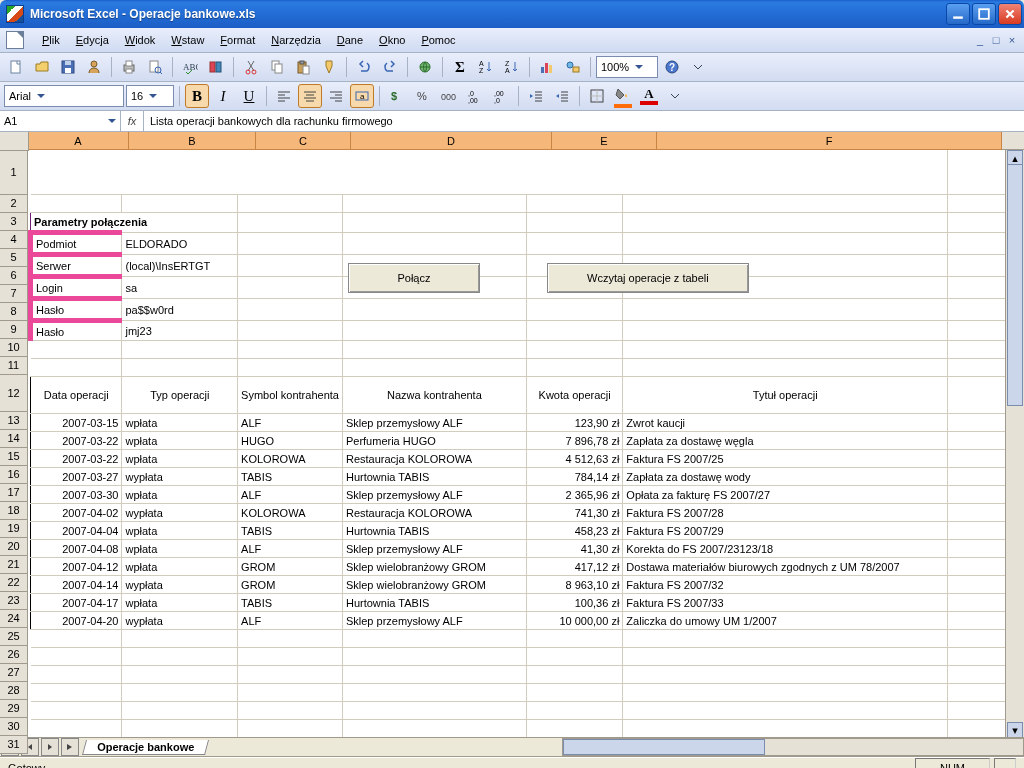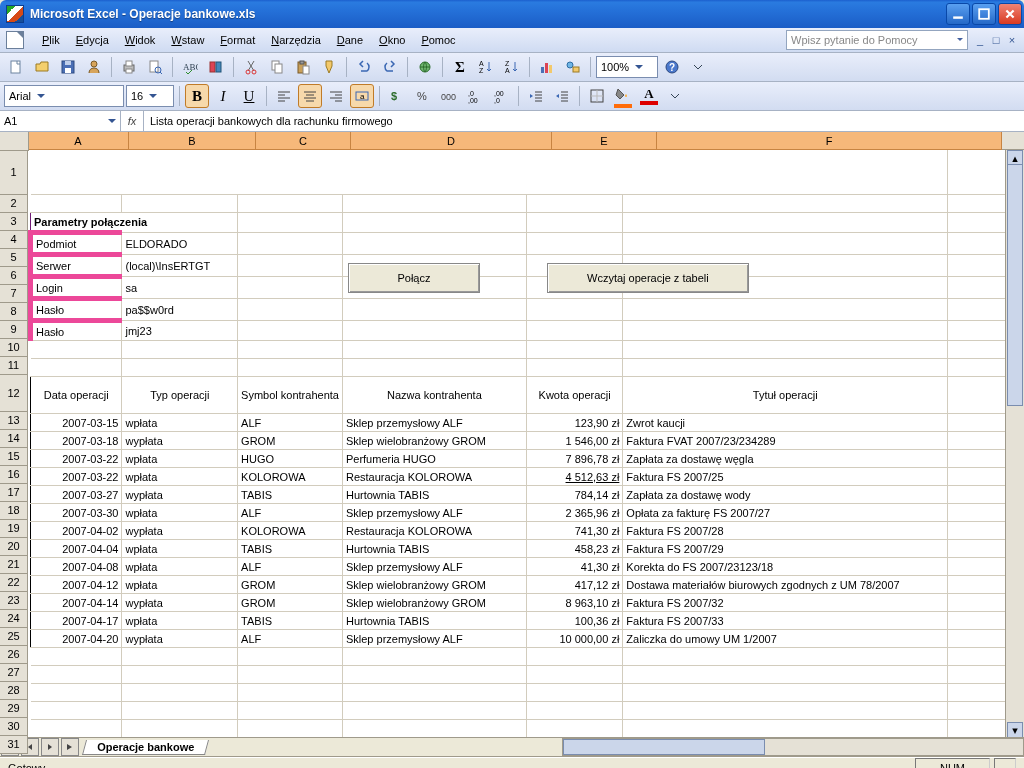--- a/index.html
+++ b/index.html
@@ -117,21 +117,20 @@
       <div class="menuitem"><u>E</u>dycja</div>
       <div class="menuitem"><u>W</u>idok</div>
       <div class="menuitem"><u>W</u>staw</div>
       <div class="menuitem"><u>F</u>ormat</div>
       <div class="menuitem"><u>N</u>arzędzia</div>
       <div class="menuitem"><u>D</u>ane</div>
       <div class="menuitem"><u>O</u>kno</div>
       <div class="menuitem"><u>P</u>omoc</div>
     </div>
   <div class="menuspacer"></div>
-  <div class="helpbox">Wpisz pytanie do Pomocy</div>
   <div class="menutail">
     <span>_</span>
     <span>□</span>
     <span>×</span>
   </div>
 </div>
 
 <div class="toolbar">
   <div class="tbtn">
       <svg viewBox="0 0 16 16">
@@ -548,43 +547,34 @@
             <tr>
               <td class="datacell right" style="height: 17px;">2007-03-15</td>
               <td class="datacell" style="height: 17px;">wpłata</td>
               <td class="datacell" style="height: 17px;">ALF</td>
               <td class="datacell" style="height: 17px;">Sklep przemysłowy ALF</td>
               <td class="datacell right" style="height: 17px;">123,90 zł</td>
               <td class="datacell" style="height: 17px;">Zwrot kaucji</td>
               <td style="height: 17px;"></td>
             </tr>
             <tr>
-              <td class="datacell right" style="height: 17px;">2007-03-18</td>
-              <td class="datacell" style="height: 17px;">wypłata</td>
-              <td class="datacell" style="height: 17px;">GROM</td>
-              <td class="datacell" style="height: 17px;">Sklep wielobranżowy GROM</td>
-              <td class="datacell right" style="height: 17px;">1 546,00 zł</td>
-              <td class="datacell" style="height: 17px;">Faktura FVAT 2007/23/234289</td>
-              <td style="height: 17px;"></td>
-            </tr>
-            <tr>
               <td class="datacell right" style="height: 17px;">2007-03-22</td>
               <td class="datacell" style="height: 17px;">wpłata</td>
               <td class="datacell" style="height: 17px;">HUGO</td>
               <td class="datacell" style="height: 17px;">Perfumeria HUGO</td>
               <td class="datacell right" style="height: 17px;">7 896,78 zł</td>
               <td class="datacell" style="height: 17px;">Zapłata za dostawę węgla</td>
               <td style="height: 17px;"></td>
             </tr>
             <tr>
               <td class="datacell right" style="height: 17px;">2007-03-22</td>
               <td class="datacell" style="height: 17px;">wpłata</td>
               <td class="datacell" style="height: 17px;">KOLOROWA</td>
               <td class="datacell" style="height: 17px;">Restauracja KOLOROWA</td>
-              <td class="datacell right" style="height: 17px; text-decoration: underline;">4 512,63 zł</td>
+              <td class="datacell right" style="height: 17px;">4 512,63 zł</td>
               <td class="datacell" style="height: 17px;">Faktura FS 2007/25</td>
               <td style="height: 17px;"></td>
             </tr>
             <tr>
               <td class="datacell right" style="height: 17px;">2007-03-27</td>
               <td class="datacell" style="height: 17px;">wypłata</td>
               <td class="datacell" style="height: 17px;">TABIS</td>
               <td class="datacell" style="height: 17px;">Hurtownia TABIS</td>
               <td class="datacell right" style="height: 17px;">784,14 zł</td>
               <td class="datacell" style="height: 17px;">Zapłata za dostawę wody</td>

